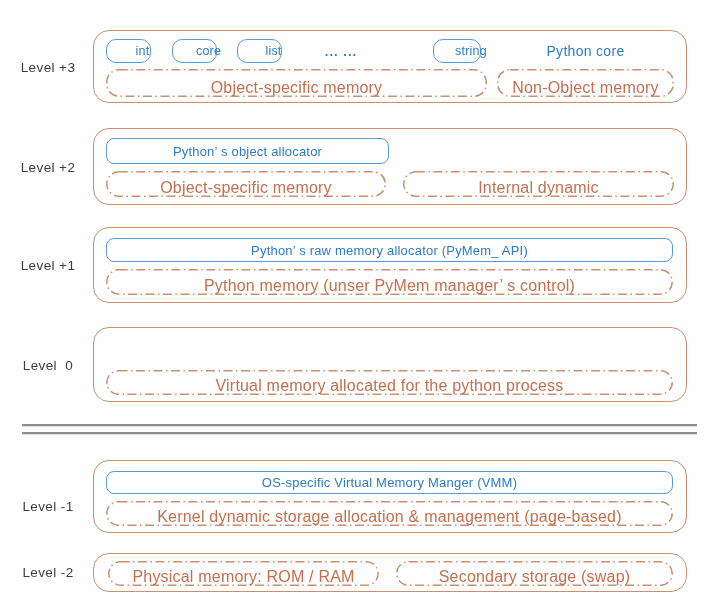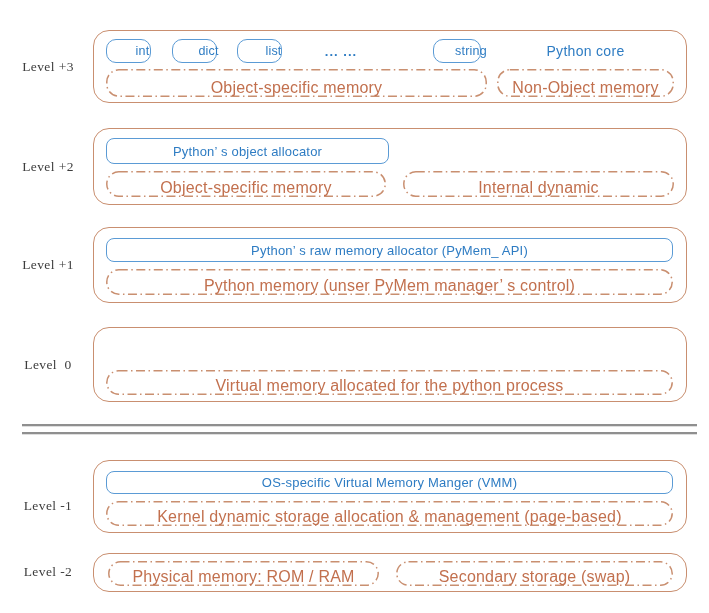--- a/index.html
+++ b/index.html
@@ -11,21 +11,21 @@
     --divider:#8f8f8f;
   }
   html,body{margin:0;padding:0;background:#ffffff;}
   .stage{
     position:relative;width:709px;height:613px;background:#ffffff;
     font-family:"Liberation Sans", sans-serif;overflow:hidden;
   }
   .lvl-label{
     position:absolute;left:10px;width:76px;height:18px;
     display:flex;align-items:center;justify-content:center;
-    font-size:13.5px;color:var(--label-color);letter-spacing:.4px;white-space:pre;font-family:Liberation Serif, serif;
+    font-size:13.5px;color:var(--label-color);letter-spacing:.4px;white-space:pre;
   }
   .outer{
     position:absolute;border:1.5px solid var(--orange-border);border-radius:16px;
     background:#ffffff;box-sizing:border-box;
   }
   .bluebox{
     position:absolute;border:1.5px solid var(--blue-border);border-radius:8px;
     box-sizing:border-box;display:flex;align-items:center;justify-content:center;
     color:var(--blue-text);font-size:13px;letter-spacing:.2px;background:#ffffff;
   }
@@ -61,21 +61,21 @@
   <div class="lvl-label" style="top:256px">Level +1</div>
   <div class="lvl-label" style="top:356px">Level  0</div>
   <div class="lvl-label" style="top:497px">Level -1</div>
   <div class="lvl-label" style="top:563px">Level -2</div>
 
   <div class="outer" style="left:93px;top:30px;width:594px;height:73px">
     <div class="bluebox tag" style="left:12px;top:8px;width:45px;height:24px">
         <span>int</span>
       </div>
     <div class="bluebox tag" style="left:78px;top:8px;width:45px;height:24px">
-        <span>dict</span>
+        <span>core</span>
       </div>
     <div class="bluebox tag" style="left:143px;top:8px;width:45px;height:24px">
         <span>list</span>
       </div>
     <div class="ellipsis" style="left:207px;top:8px;width:80px;height:24px">... ...</div>
     <div class="bluebox tag" style="left:339px;top:8px;width:48px;height:24px">
         <span>string</span>
       </div>
     <div class="plaintext" style="left:403px;top:8px;width:177px;height:24px">Python core</div>
     <div class="dashdot" style="left:12px;top:38px;width:381px;height:28px">

